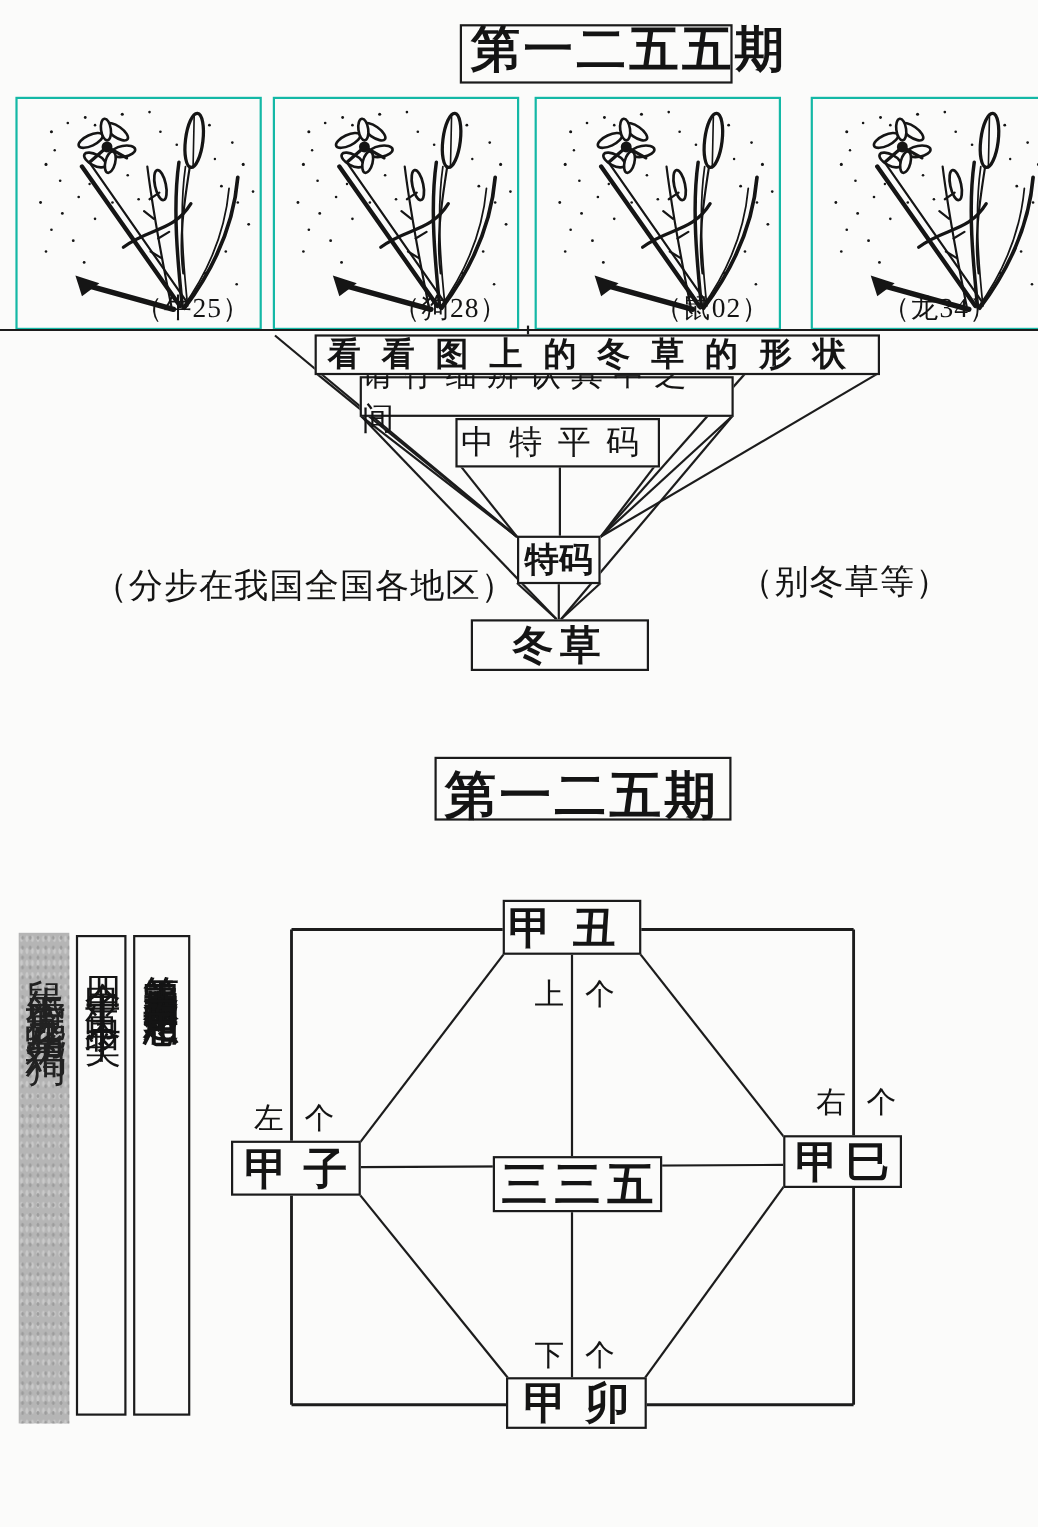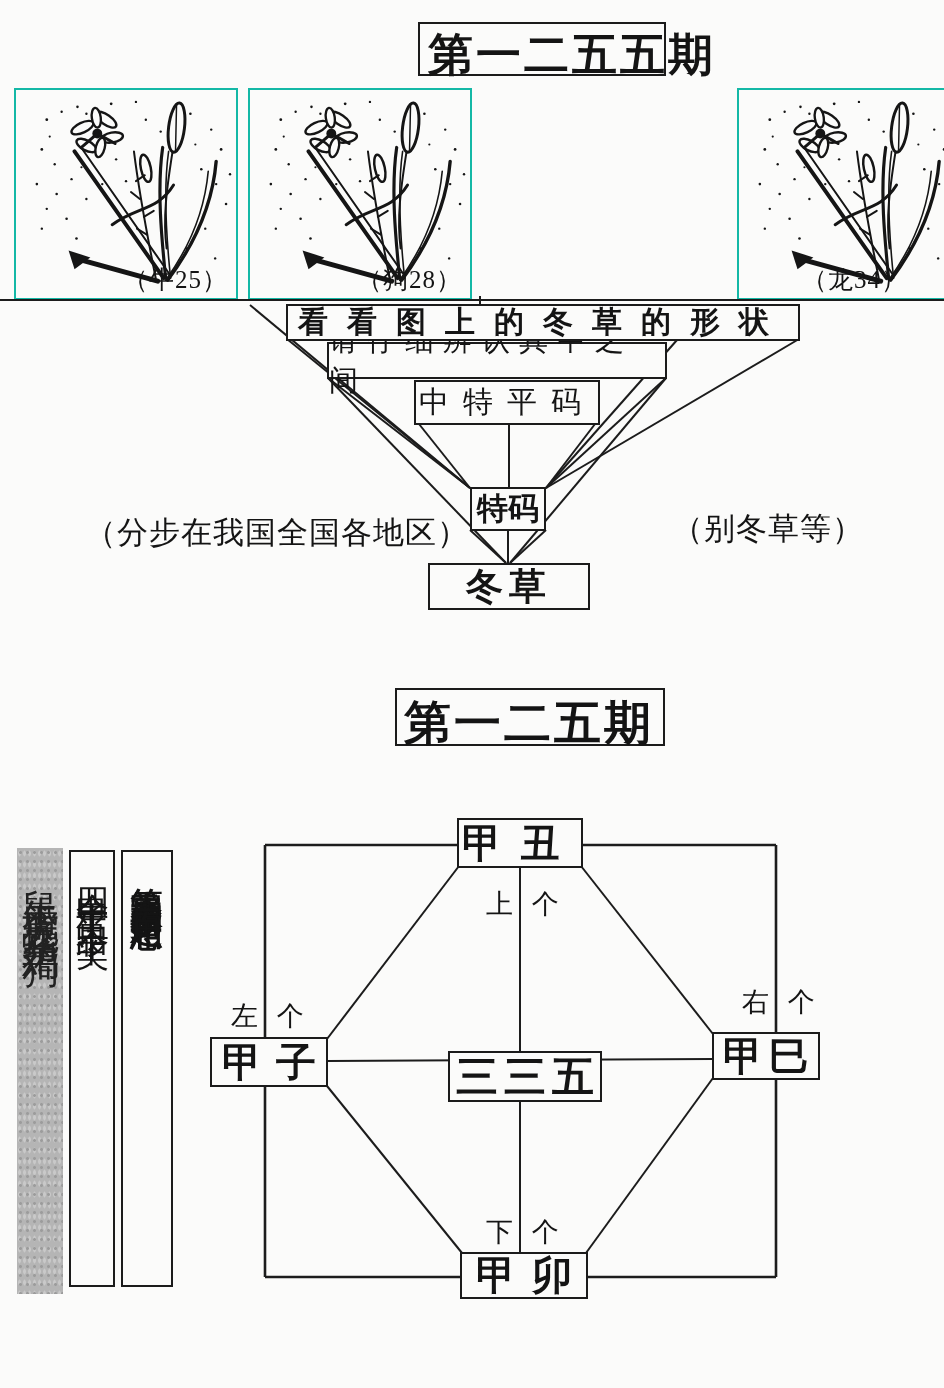--- a/index.html
+++ b/index.html
@@ -97,33 +97,39 @@
             <circle cx="200" cy="170" r="1.2"></circle>
             <circle cx="33" cy="47" r="1.1"></circle>
           <circle cx="180" cy="55" r="1.1"></circle>
             <circle cx="65" cy="78" r="1.1"></circle>
         </g>
       </g>
     </defs>
   </svg>
 
   <div class="titlebox" style="left:418px;top:22px;width:248px;height:54px;"></div>
-  <div class="titletext" style="left:428px;top:25px;font-size:45px;letter-spacing:3px;z-index:3;">第一二五五期</div>
+  <div class="titletext" style="left:428px;top:15px;font-size:45px;letter-spacing:3px;z-index:3;">第一二五五期</div>
 
   <div class="cell" style="left:14px;top:88px;width:224px;height:212px;">
     <svg class="plant" width="224" height="210" viewBox="0 0 224 212">
         <use href="#plant-def"></use>
       </svg>
     <div class="cell-label">（牛25）</div>
   </div>
   <div class="cell" style="left:248px;top:88px;width:224px;height:212px;">
     <svg class="plant" width="224" height="210" viewBox="0 0 224 212">
         <use href="#plant-def"></use>
       </svg>
     <div class="cell-label">（狗28）</div>
+  </div>
+  <div class="cell" style="left:486px;top:88px;width:224px;height:212px;">
+    <svg class="plant" width="224" height="210" viewBox="0 0 224 212">
+        <use href="#plant-def"></use>
+      </svg>
+    <div class="cell-label">（鼠02）</div>
   </div>
   <div class="cell" style="left:737px;top:88px;width:212px;height:212px;">
     <svg class="plant" width="224" height="210" viewBox="0 0 224 212">
         <use href="#plant-def"></use>
       </svg>
     <div class="cell-label" style="right:40px;">（龙34）</div>
   </div>
 
   <svg class="lines" width="944" height="1388" viewBox="0 0 944 1388">
     <g stroke="#1c1c1c" stroke-width="2" fill="none">

